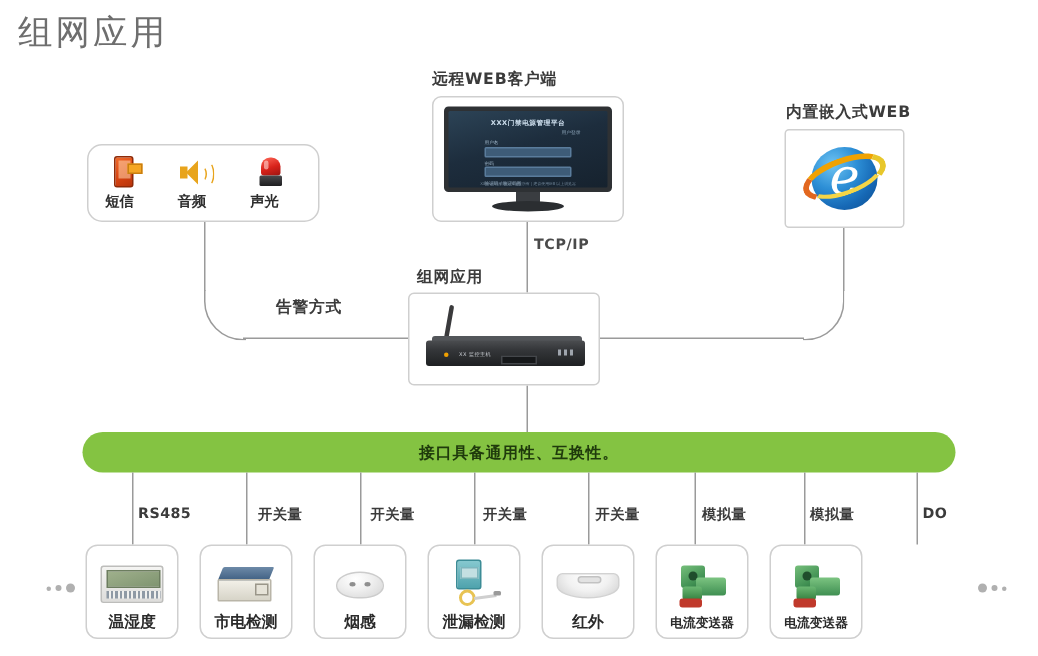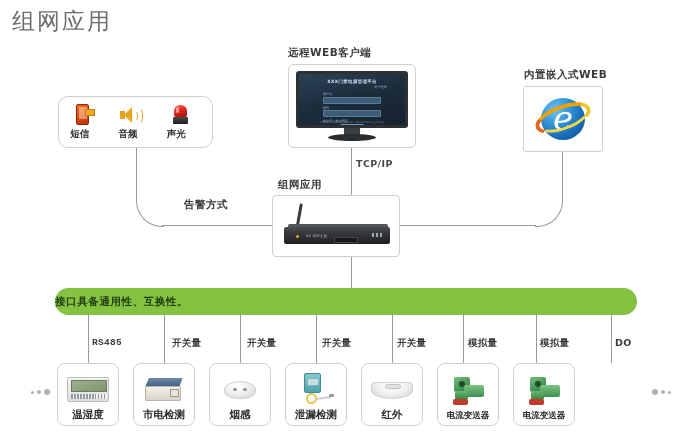--- a/index.html
+++ b/index.html
@@ -393,21 +393,21 @@
     letter-spacing: .5px;
   }
 
   
   #green-bar {
     position: absolute;
     left: 55px; top: 288px;
     width: 582px; height: 27px;
     background: #84c342;
     border-radius: 14px;
-    display: flex; align-items: center; justify-content: flex-start;
+    display: flex; align-items: center; justify-content: center;
   }
   #green-bar-text {
     font-size: 10.5px;
     font-weight: bold;
     color: #1f3a0c;
     letter-spacing: .6px;
     white-space: nowrap;
   }
 
   
@@ -758,21 +758,21 @@
 
   <div class="ln lnv" style="left:88px;  top:315px; height:48px;"></div>
   <div class="ln lnv" style="left:164px; top:315px; height:48px;"></div>
   <div class="ln lnv" style="left:240px; top:315px; height:48px;"></div>
   <div class="ln lnv" style="left:316px; top:315px; height:48px;"></div>
   <div class="ln lnv" style="left:392px; top:315px; height:48px;"></div>
   <div class="ln lnv" style="left:463px; top:315px; height:48px;"></div>
   <div class="ln lnv" style="left:536px; top:315px; height:48px;"></div>
   <div class="ln lnv" style="left:611px; top:315px; height:48px;"></div>
 
-  <div class="iface-label" style="left:92px;font-family:Liberation Mono, monospace;">RS485</div>
+  <div class="iface-label" style="left:92px;">RS485</div>
   <div class="iface-label" style="left:172px;">开关量</div>
   <div class="iface-label" style="left:247px;">开关量</div>
   <div class="iface-label" style="left:322px;">开关量</div>
   <div class="iface-label" style="left:397px;">开关量</div>
   <div class="iface-label" style="left:468px;">模拟量</div>
   <div class="iface-label" style="left:540px;">模拟量</div>
   <div class="iface-label" style="left:615px;">DO</div>
 
   <div class="dev" style="left:57px;">
     <div class="dev-ico">

